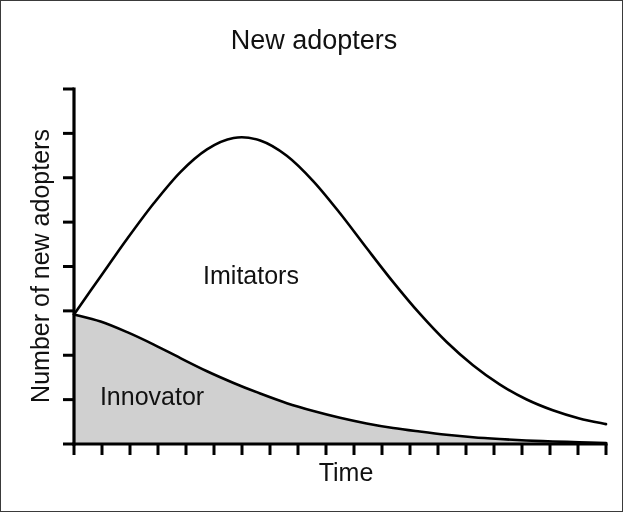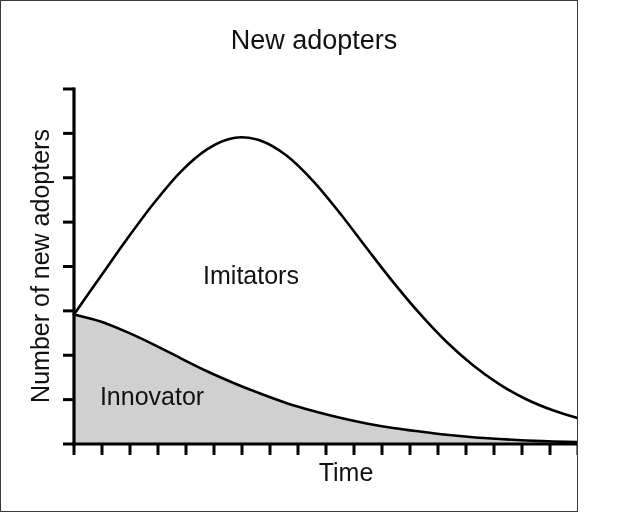--- a/index.html
+++ b/index.html
@@ -2,21 +2,21 @@
 <html><head>
 <meta charset="utf-8">
 <style>
   html, body {
     margin: 0;
     padding: 0;
     background: #ffffff;
   }
   #page {
     position: relative;
-    width: 578px;
+    width: 623px;
     height: 512px;
     background: #ffffff;
     border: 1px solid #3a3a3a;
     box-sizing: border-box;
     overflow: hidden;
     font-family: "Liberation Sans", sans-serif;
   }
   #chart-svg {
     position: absolute;
     left: 0;

